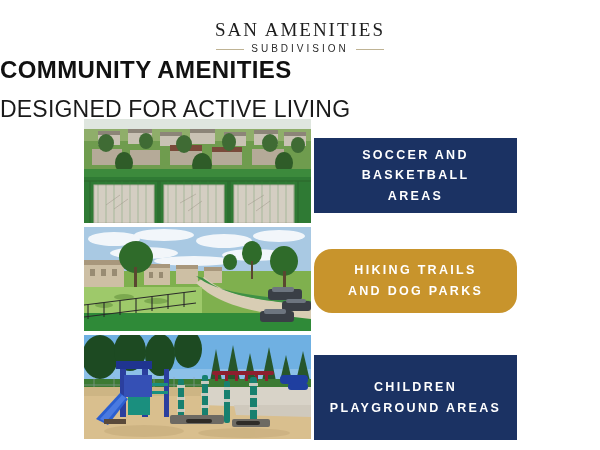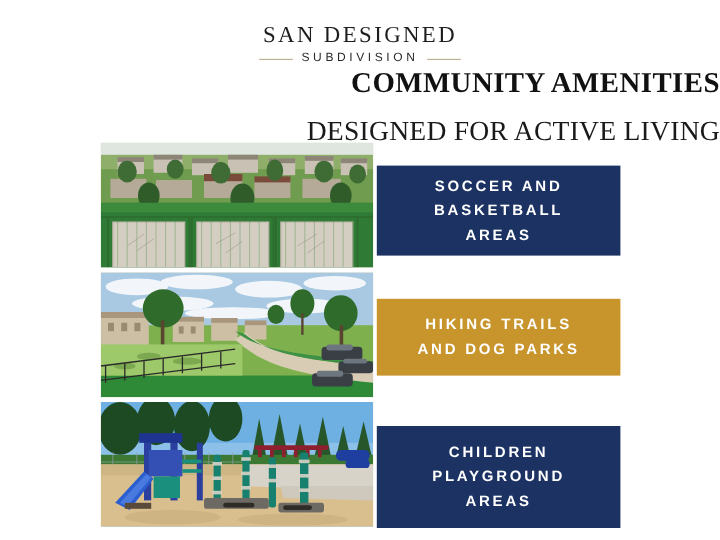--- a/index.html
+++ b/index.html
@@ -54,22 +54,21 @@
     letter-spacing: 3.0px;
     color: #2b2b2b;
     line-height: 1;
   }
 
   
   .headline-block {
     position: absolute;
     left: 0; right: 0;
     top: 56px;
-    text-align: right;
-    font-family: Liberation Serif, serif;
+    text-align: left;
   }
   .headline-1 {
     font-size: 24px;
     font-weight: 700;
     letter-spacing: 0.4px;
     color: #111111;
     line-height: 1.18;
     white-space: nowrap;
   }
   .headline-2 {
@@ -106,24 +105,24 @@
 
   .label-panel {
     position: absolute;
     left: 230px;
     width: 203px;
     display: flex;
     align-items: center;
     justify-content: center;
     text-align: center;
     box-sizing: border-box;
-    padding: 6px 16px;
+    padding: 6px 6px;
   }
   .panel-navy { background: #1b3263; }
-  .panel-gold { background: #c8942c; }
+  .panel-gold { background: #c8942c; border-radius: 18px; }
 
   .panel-1 { top: 19px;  height: 75px; }
   .panel-2 { top: 22px;  height: 64px; }
   .panel-3 { top: 20px;  height: 85px; }
 
   .panel-text {
     color: #ffffff;
     font-size: 12.5px;
     font-weight: 700;
     letter-spacing: 2.3px;
@@ -164,21 +163,21 @@
     margin-top: 1px;
     white-space: nowrap;
   }
 </style>
 </head>
 <body>
 
 <div class="slide">
 
   <div class="logo-block">
-    <div class="logo-name">SAN DESIGNED</div>
+    <div class="logo-name">SAN AMENITIES</div>
     <div class="logo-sub-row">
       <span class="logo-rule"></span>
       <span class="logo-sub">SUBDIVISION</span>
       <span class="logo-rule"></span>
     </div>
   </div>
 
   <div class="headline-block">
     <div class="headline-1">COMMUNITY AMENITIES</div>
     <div class="headline-2">DESIGNED FOR ACTIVE LIVING</div>

